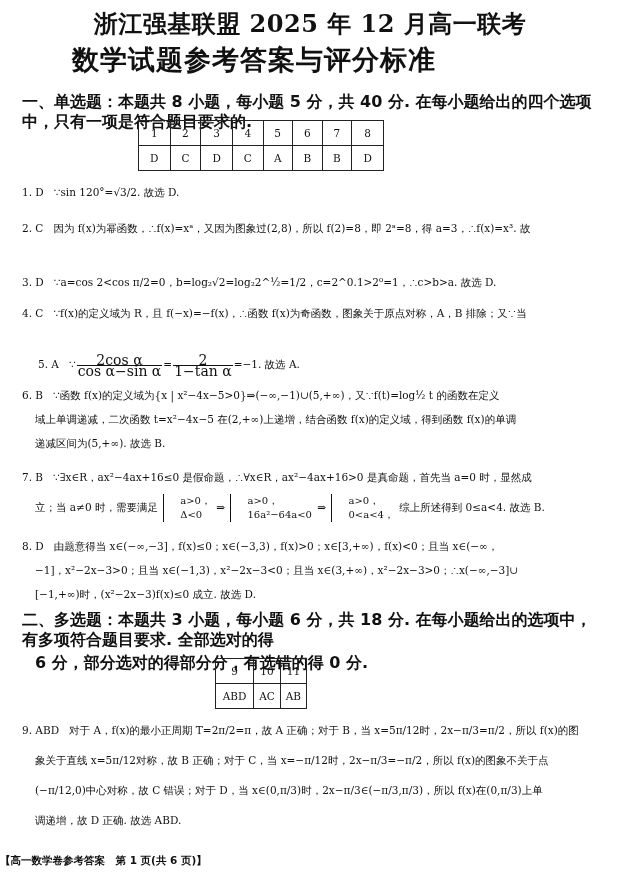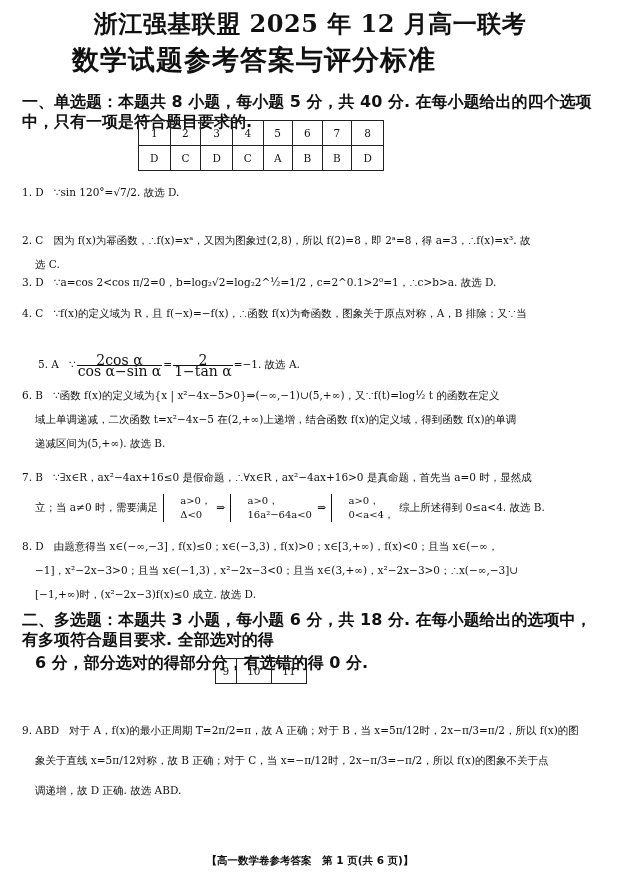--- a/index.html
+++ b/index.html
@@ -9,21 +9,21 @@
   .title2{position:absolute;top:42px;left:0;width:508px;text-align:center;font-size:27px;font-weight:bold;letter-spacing:1px;}
   .sec{position:absolute;left:22px;width:580px;font-family:"DejaVu Sans","Liberation Sans",sans-serif;font-weight:bold;font-size:16px;line-height:20px;}
   .item{position:absolute;left:22px;width:578px;font-size:10.5px;line-height:24px;}
   .item .cont{padding-left:13px;display:block;}
   .lbl{margin-right:10px;}
   table.ans{position:absolute;border-collapse:collapse;font-size:10.5px;}
   table.ans td{border:1px solid #222;text-align:center;height:22px;}
   .frac{display:inline-block;vertical-align:middle;text-align:center;font-size:14px;line-height:10px;margin:0 1px;}
   .frac span{display:block;padding:0 1px;}
   .frac span.num{border-bottom:1px solid #111;}
-  .footer{position:absolute;top:854px;left:0;width:620px;text-align:center;font-size:10.5px;font-weight:bold;font-family:"DejaVu Sans","Liberation Sans",sans-serif;}
+  .footer{position:absolute;top:854px;left:0;width:620px;text-align:left;font-size:10.5px;font-weight:bold;font-family:"DejaVu Sans","Liberation Sans",sans-serif;}
   .brace{display:inline-block;vertical-align:middle;border-left:1px solid #111;padding-left:16px;font-size:10px;line-height:14px;margin:0 2px;}
 </style>
 </head>
 <body>
 
 <div class="title1">浙江强基联盟 2025 年 12 月高一联考</div>
 <div class="title2">数学试题参考答案与评分标准</div>
 
 <div class="sec" style="top:92px;">一、单选题：本题共 8 小题，每小题 5 分，共 40 分. 在每小题给出的四个选项中，只有一项是符合题目要求的.</div>
 
@@ -46,26 +46,25 @@
     <td>C</td>
     <td>A</td>
     <td>B</td>
     <td>B</td>
     <td>D</td>
   </tr>
 </tbody>
   </table>
 
 <div class="item" style="top:180px;">
-  <span class="lbl">1. D</span><span>∵sin 120°=√7/2. 故选 D.</span>
+  <span class="lbl">1. D</span><span>∵sin 120°=√3/2. 故选 D.</span>
 </div>
 
-<div class="item" style="top:228px;">
+<div class="item" style="top:216px;">
   <span class="lbl">2. C</span><span>因为 f(x)为幂函数，∴f(x)=xᵃ，又因为图象过(2,8)，所以 f(2)=8，即 2ᵃ=8，得 a=3，∴f(x)=x³. 故</span>
-  <span class="cont">选 C.</span>
 </div>
 
 <div class="item" style="top:270px;">
   <span class="lbl">3. D</span><span>∵a=cos 2&lt;cos π/2=0，b=log₂√2=log₂2^½=1/2，c=2^0.1&gt;2⁰=1，∴c&gt;b&gt;a. 故选 D.</span>
 </div>
 
 <div class="item" style="top:301px;">
   <span class="lbl">4. C</span><span>∵f(x)的定义域为 R，且 f(−x)=−f(x)，∴函数 f(x)为奇函数，图象关于原点对称，A，B 排除；又∵当</span>
 </div>
 
@@ -103,22 +102,28 @@
   <div style="padding-left:13px;margin-top:3px;">6 分，部分选对的得部分分，有选错的得 0 分.</div>
 </div>
 
 <table class="ans" style="top:658px;left:215px;width:92px;">
   <tbody>
       <tr>
     <td>9</td>
     <td>10</td>
     <td>11</td>
   </tr>
+  <tr>
+    <td>ABD</td>
+    <td>AC</td>
+    <td>AB</td>
+  </tr>
 </tbody>
   </table>
 
 <div class="item" style="top:715px;line-height:30px;">
   <span class="lbl">9. ABD</span><span>对于 A，f(x)的最小正周期 T=2π/2=π，故 A 正确；对于 B，当 x=5π/12时，2x−π/3=π/2，所以 f(x)的图</span>
   <span class="cont">象关于直线 x=5π/12对称，故 B 正确；对于 C，当 x=−π/12时，2x−π/3=−π/2，所以 f(x)的图象不关于点</span>
+  <span class="cont">(−π/12,0)中心对称，故 C 错误；对于 D，当 x∈(0,π/3)时，2x−π/3∈(−π/3,π/3)，所以 f(x)在(0,π/3)上单</span>
   <span class="cont">调递增，故 D 正确. 故选 ABD.</span>
 </div>
 
 <div class="footer">【高一数学卷参考答案　第 1 页(共 6 页)】</div>
 
 </body></html>

